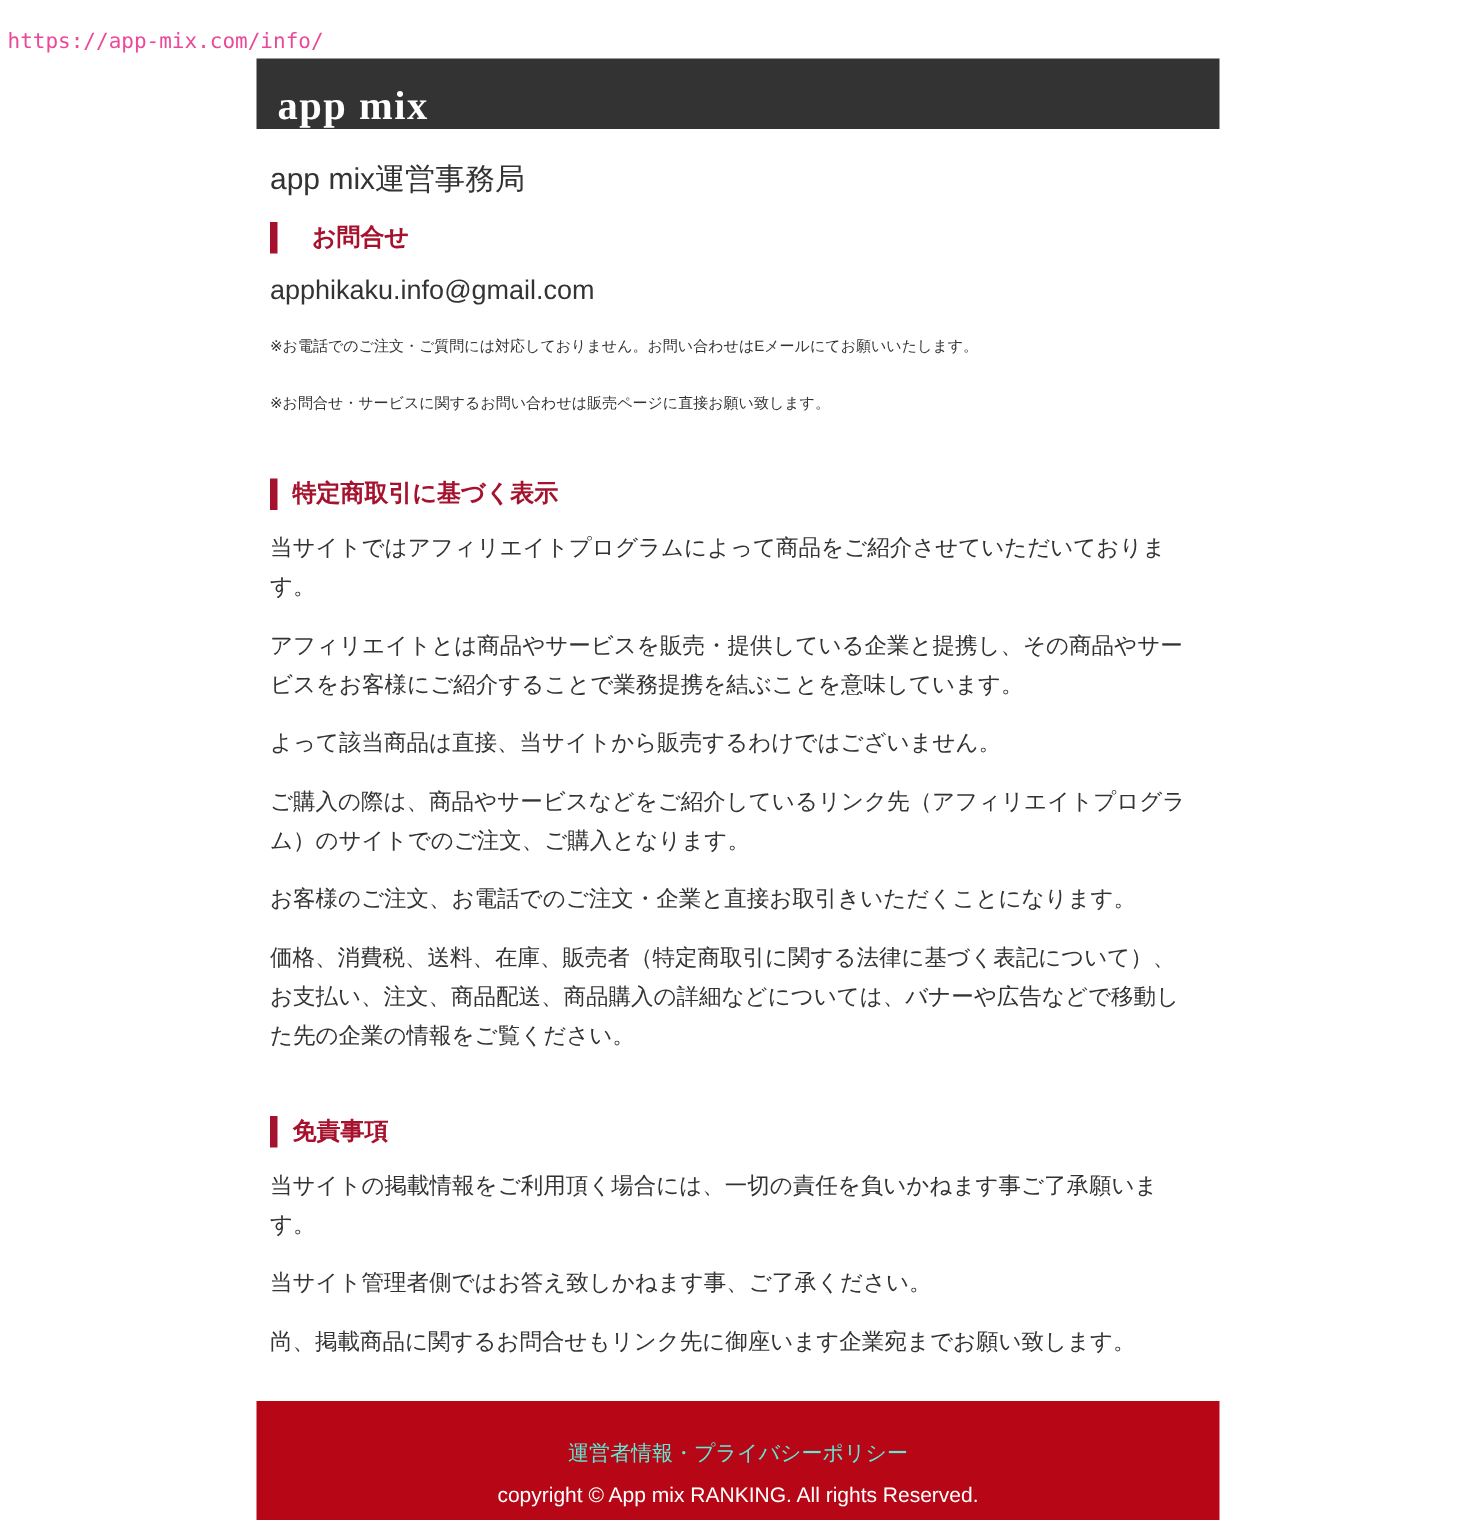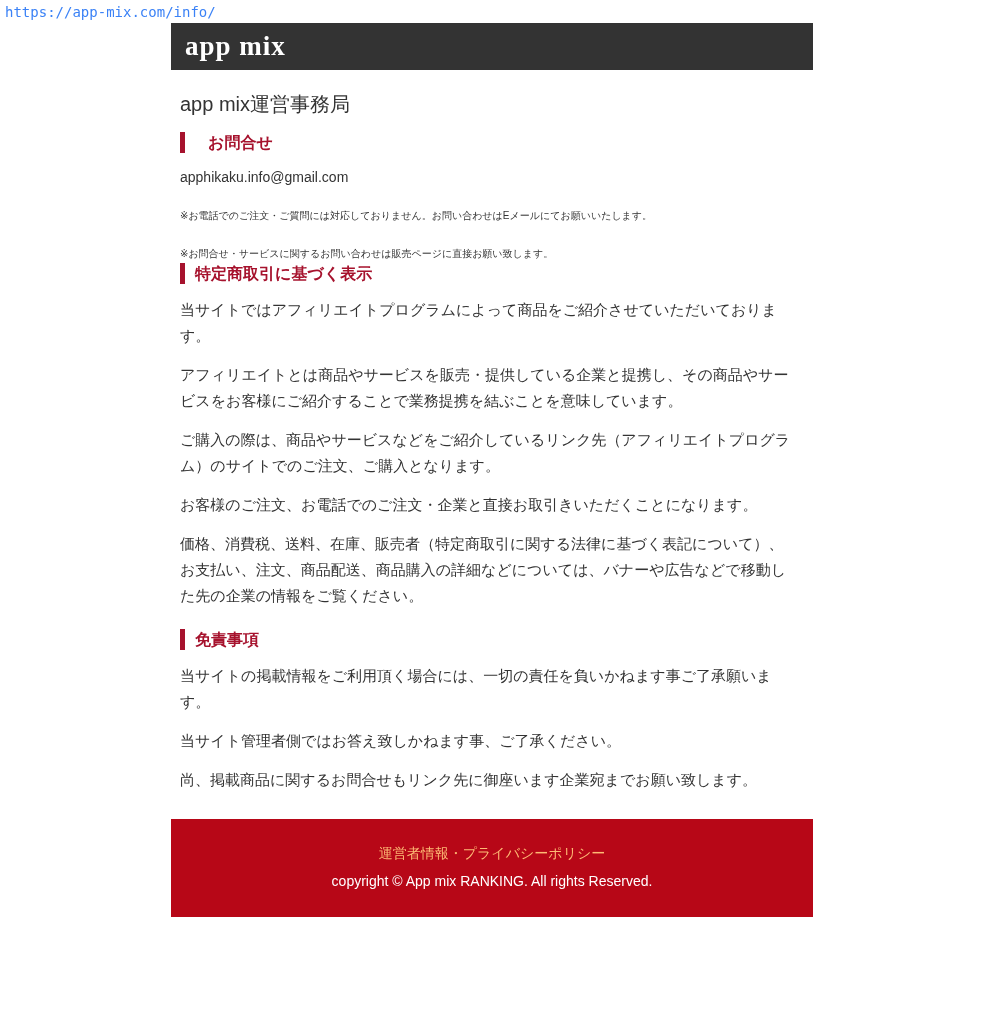--- a/index.html
+++ b/index.html
@@ -18,33 +18,33 @@
   body {
     font-family: "Liberation Sans", "DejaVu Sans", sans-serif;
     color: var(--text);
     position: relative;
     min-height: 1013px;
   }
   .url-text {
     font-family: "DejaVu Sans Mono", monospace;
     font-size: 14px;
     line-height: 16px;
-    color: #3b82f6;
-    padding: 4px 0 0 5px;
+    color: #ec4899;
+    padding: 20px 0 0 5px;
     white-space: nowrap;
   }
   .page {
     width: 642px;
     margin: 3px 0 0 171px;
   }
   .site-header {
     background: var(--header-bg);
     height: 47px;
     display: flex;
-    align-items: center;
+    align-items: flex-end;
     padding: 0 14px;
   }
   .site-title {
     font-family: "Liberation Serif", "DejaVu Serif", serif;
     font-weight: bold;
     font-size: 27px;
     color: #ffffff;
     letter-spacing: 1px;
   }
   .content {
@@ -59,25 +59,25 @@
   h2.sec-heading {
     margin: 0;
     font-size: 16px;
     font-weight: bold;
     color: var(--accent);
     border-left: 5px solid var(--accent);
     padding-left: 10px;
     line-height: 21px;
   }
   h2.h-contact    { margin-top: 18px; padding-left: 23px; }
-  h2.h-tokusho    { }
-  h2.h-disclaimer { margin-top: 20px; }
+  h2.h-tokusho    { margin-top: 40px; }
+  h2.h-disclaimer { margin-top: 40px; }
   .email {
     margin: 14px 0 0;
-    font-size: 14px;
+    font-size: 18px;
     line-height: 20px;
   }
   p.note {
     margin: 20px 0 0;
     font-size: 10px;
     line-height: 18px;
   }
   p.body-p {
     margin: 13px 0 0;
     font-size: 15px;
@@ -88,21 +88,21 @@
     margin-top: 26px;
     background: var(--footer-bg);
     color: #ffffff;
     text-align: center;
     padding: 24px 0 26px;
   }
   .footer-link {
     display: inline-block;
     font-size: 14px;
     line-height: 20px;
-    color: #fdba74;
+    color: #5eead4;
     text-decoration: none;
     cursor: pointer;
   }
   .footer-copy {
     margin-top: 8px;
     font-size: 14px;
     line-height: 20px;
   }
 </style>
 </head>
@@ -124,20 +124,21 @@
       <h2 class="sec-heading h-contact">お問合せ</h2>
       <p class="email">apphikaku.info@gmail.com</p>
       <p class="note">※お電話でのご注文・ご質問には対応しておりません。お問い合わせはEメールにてお願いいたします。</p>
       <p class="note">※お問合せ・サービスに関するお問い合わせは販売ページに直接お願い致します。</p>
     </section>
 
     <section>
       <h2 class="sec-heading h-tokusho">特定商取引に基づく表示</h2>
       <p class="body-p">当サイトではアフィリエイトプログラムによって商品をご紹介させていただいております。</p>
       <p class="body-p">アフィリエイトとは商品やサービスを販売・提供している企業と提携し、その商品やサービスをお客様にご紹介することで業務提携を結ぶことを意味しています。</p>
+      <p class="body-p">よって該当商品は直接、当サイトから販売するわけではございません。</p>
       <p class="body-p">ご購入の際は、商品やサービスなどをご紹介しているリンク先（アフィリエイトプログラム）のサイトでのご注文、ご購入となります。</p>
       <p class="body-p">お客様のご注文、お電話でのご注文・企業と直接お取引きいただくことになります。</p>
       <p class="body-p">価格、消費税、送料、在庫、販売者（特定商取引に関する法律に基づく表記について）、お支払い、注文、商品配送、商品購入の詳細などについては、バナーや広告などで移動した先の企業の情報をご覧ください。</p>
     </section>
 
     <section>
       <h2 class="sec-heading h-disclaimer">免責事項</h2>
       <p class="body-p">当サイトの掲載情報をご利用頂く場合には、一切の責任を負いかねます事ご了承願います。</p>
       <p class="body-p">当サイト管理者側ではお答え致しかねます事、ご了承ください。</p>
       <p class="body-p">尚、掲載商品に関するお問合せもリンク先に御座います企業宛までお願い致します。</p>

